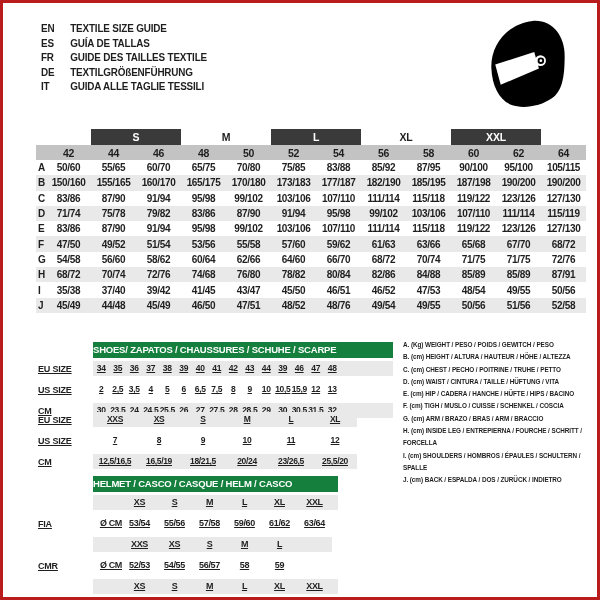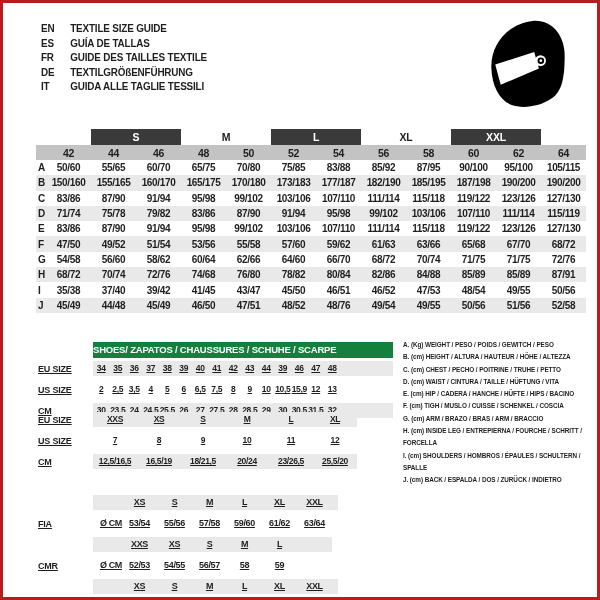--- a/index.html
+++ b/index.html
@@ -359,20 +359,21 @@
         <div class="st-cell band">20/24</div>
         <div class="st-cell band">23/26,5</div>
         <div class="st-cell band">25,5/20</div>
         <div class="st-cell filler band"></div>
       </div>
     </div>
 
   <div class="sub" id="helmet-table">
     <div class="st-titlerow" style="grid-template-columns:55px 245px;">
       <div class="st-label"></div>
+      <div class="st-title">HELMET / CASCO / CASQUE / HELM / CASCO</div>
     </div>
   <div class="st-row" style="grid-template-columns: 55px 29px repeat(6, 35px) 1fr;">
         <div class="st-label"></div>
         <div class="st-cell unit band"></div>
         <div class="st-cell band">XS</div>
         <div class="st-cell band">S</div>
         <div class="st-cell band">M</div>
         <div class="st-cell band">L</div>
         <div class="st-cell band">XL</div>
         <div class="st-cell band">XXL</div>

